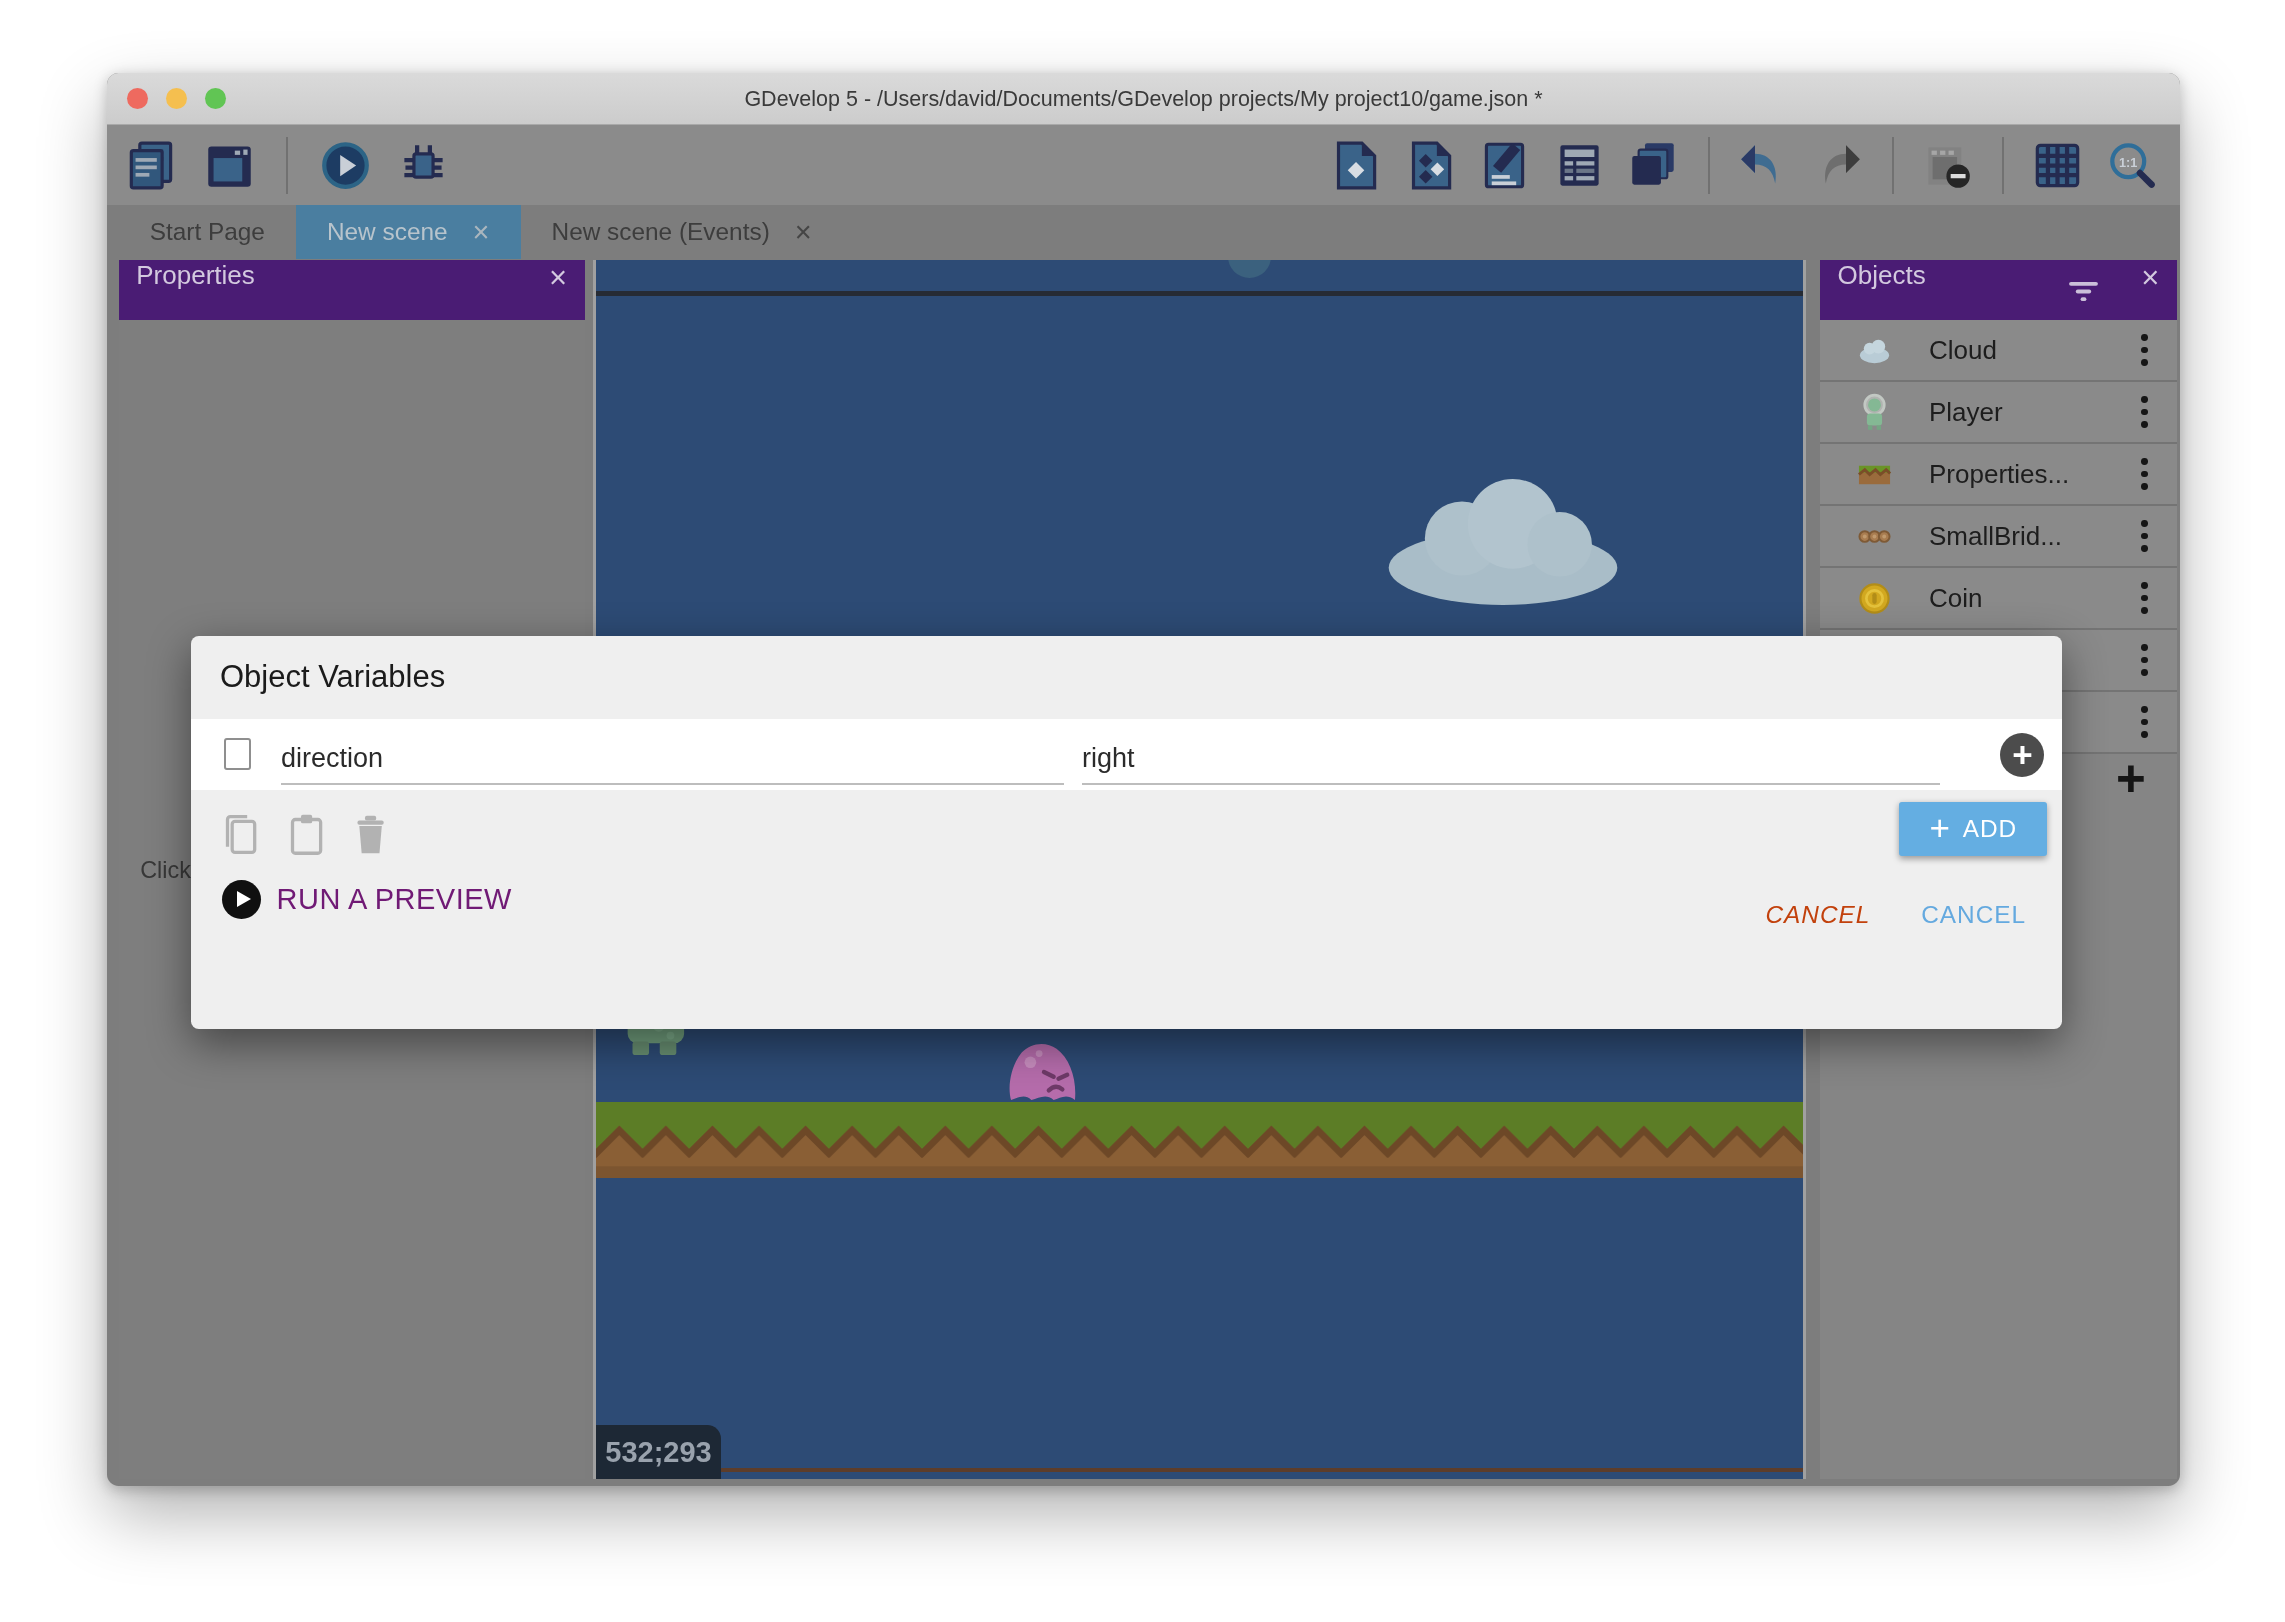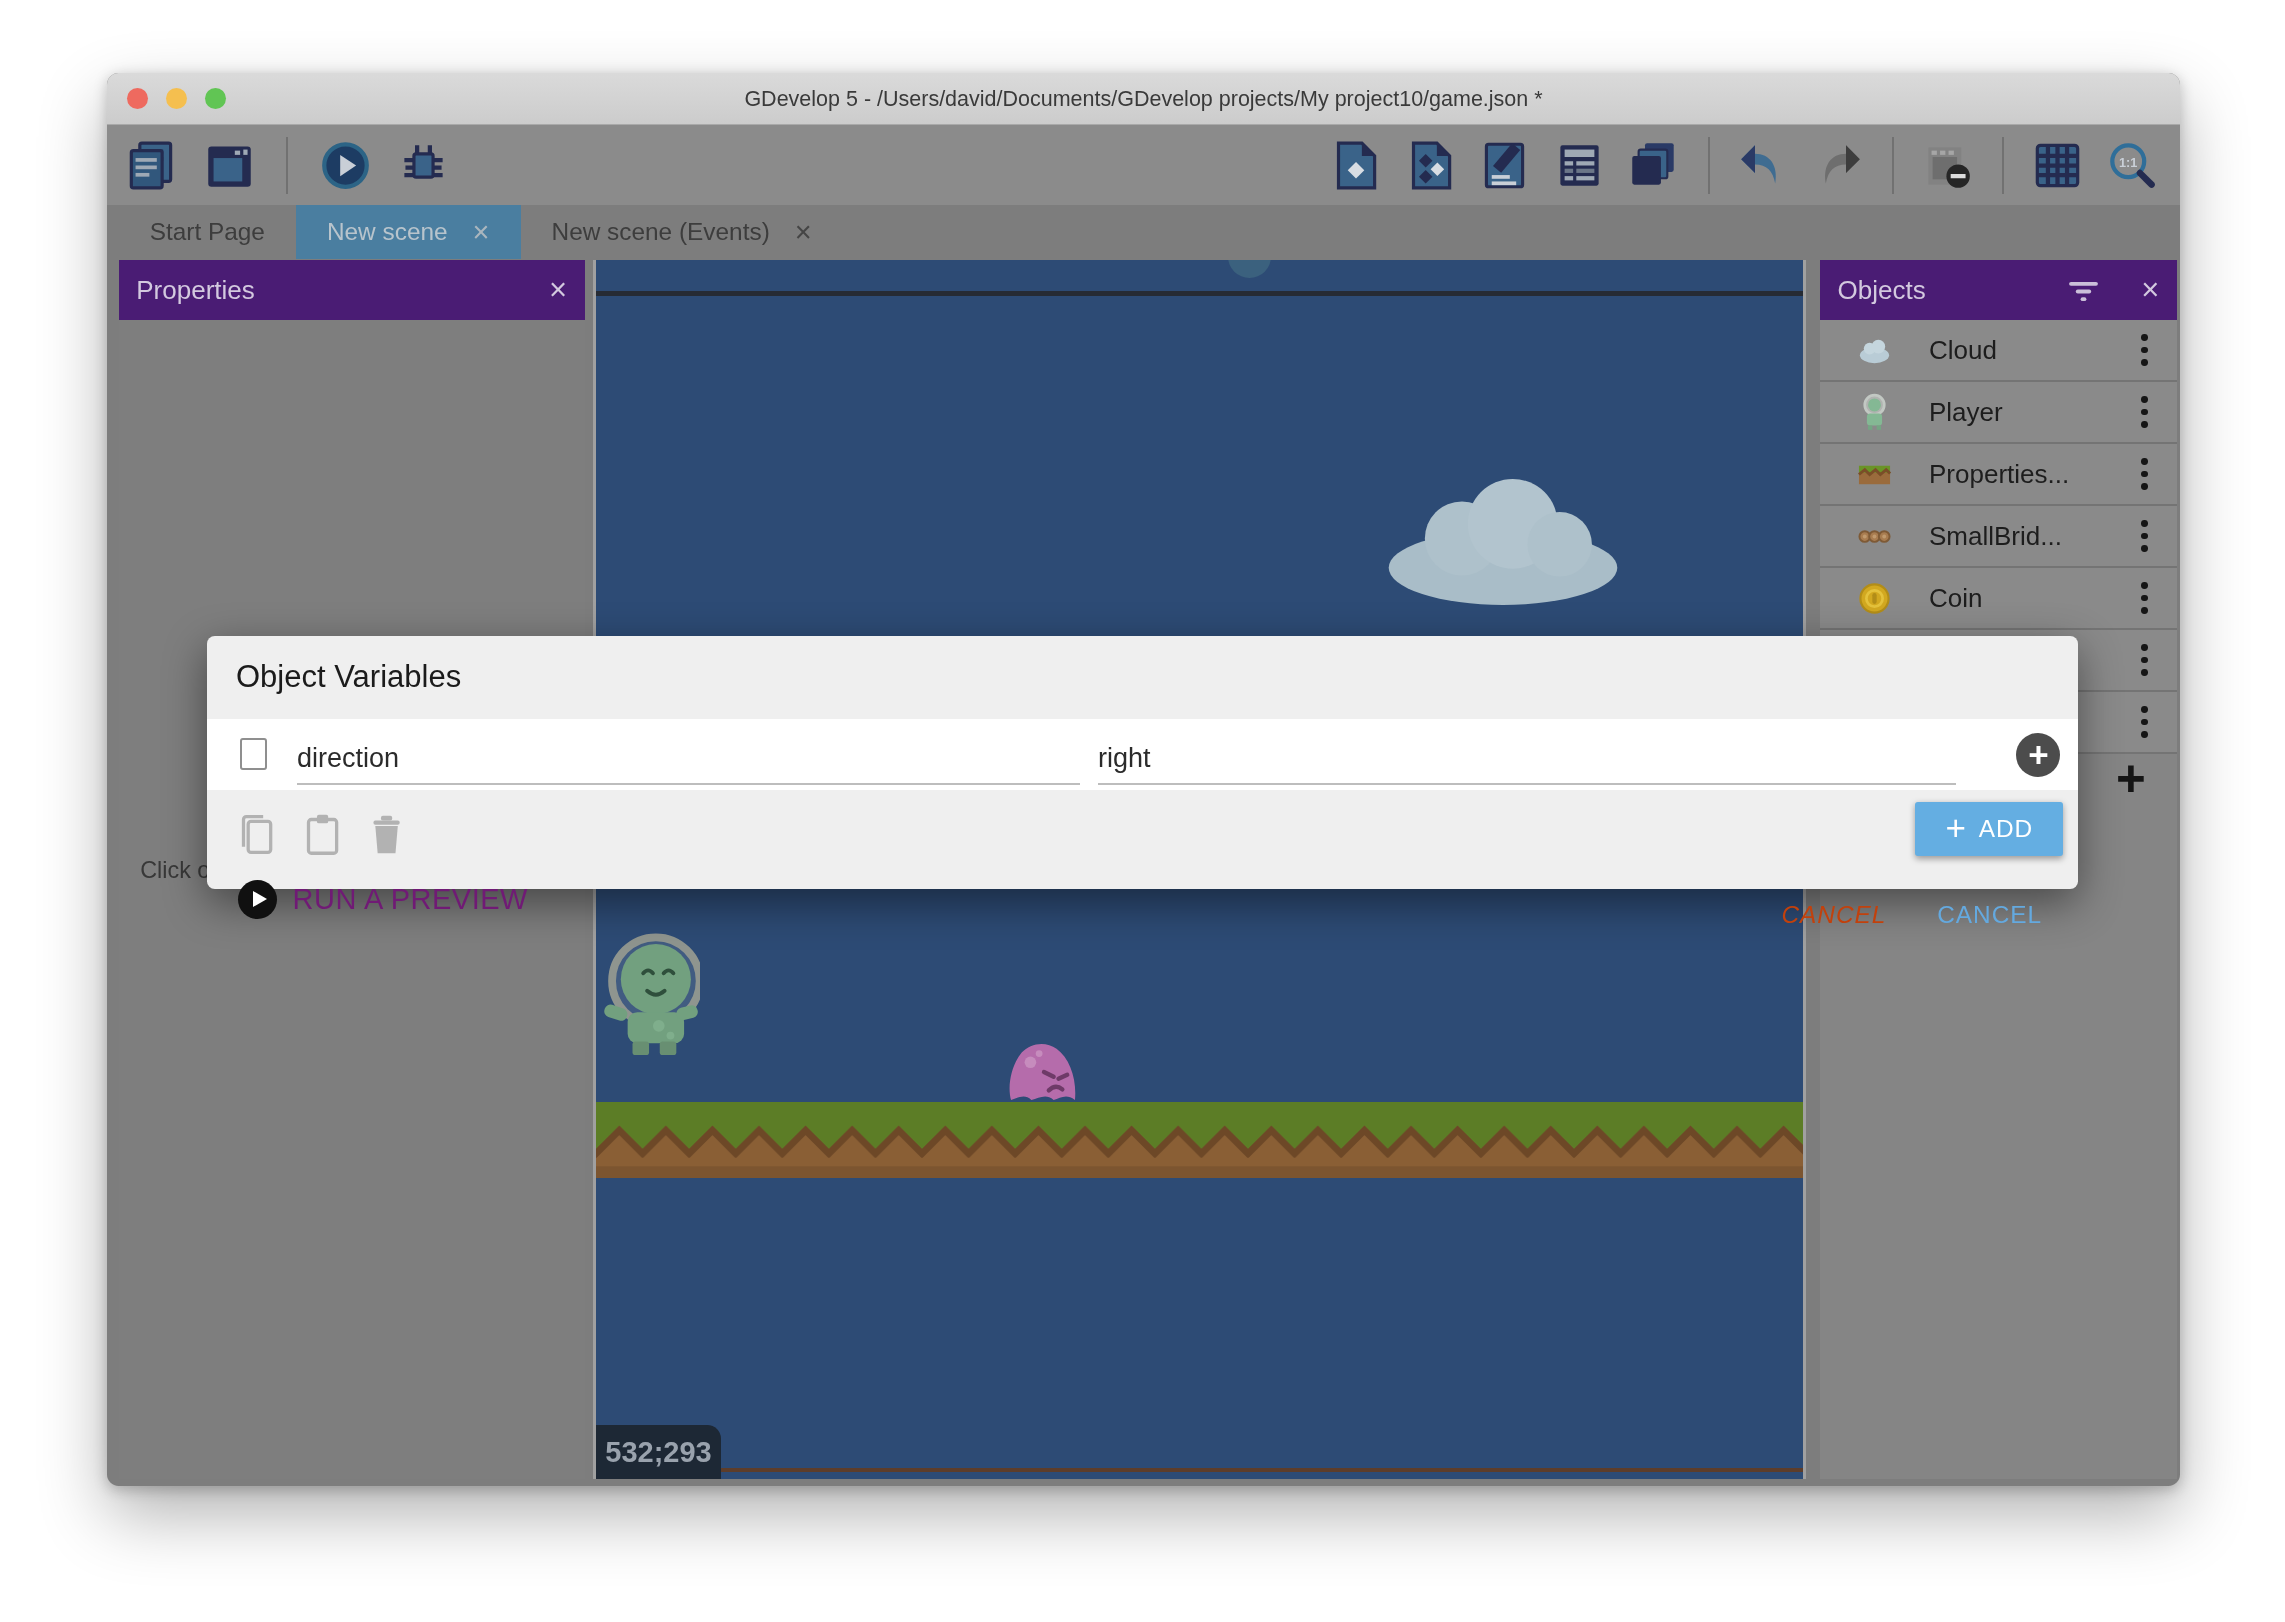--- a/index.html
+++ b/index.html
@@ -33,21 +33,21 @@
   
   .tabbar { position:absolute; left:11.7px; top:132px; height:70px; display:flex; }
   .tab { height:54px; display:flex; align-items:center; padding:0 31px; gap:25px;
          font-size:24.4px; color:#3d3d3d; }
   .tab.active { background:#4a7ea0; color:#b8c4cc; }
   .tab .x { font-size:29px; line-height:29px; color:#aab6be; }
   .tab:not(.active) .x { color:#454545; }
 
   
   .panel-header { position:absolute; left:0; top:0; width:100%; height:60px; background:#4a1c74;
-                  display:flex; align-items:center; color:#d3c9df; font-size:26px; }
+                  display:flex; color:#d3c9df; font-size:26px; }
   .panel-header .ph-title { margin-left:17.6px; }
   .panel-header .x { position:absolute; right:17.6px; font-size:31px; color:#d3c9df; }
 
   .props { position:absolute; left:11.7px; top:187px; width:466px; height:1219px; background:#7e7e7e; }
   .props-hint { position:absolute; left:21.5px; top:597px; font-size:23.4px; color:#383838; white-space:nowrap; overflow:hidden; }
 
   
   .canvas { position:absolute; left:486px; top:187px; width:1213px; height:1219px;
             background:#2d4b75; border-left:3.9px solid #a0a0a0; border-right:3.9px solid #a0a0a0; overflow:hidden; }
   .scene-topline { position:absolute; left:0; top:31px; width:100%; height:4.9px; background:#262b34; }
@@ -76,21 +76,21 @@
   .obj-search { position:absolute; left:0; bottom:0; width:100%; height:60px; background:#6f6f6f;
                 border-top:2px solid #606060; display:flex; align-items:center; }
   .obj-search input { flex:1; margin-left:17.6px; border:none; outline:none; background:transparent;
                       font-size:26px; color:#2c2c2c; font-family:"Liberation Sans",sans-serif; }
   .obj-search input::placeholder { color:#474747; opacity:1; }
 
   
   .filter-ic { position:absolute; right:76px; top:18.5px; }
 
   
-  .modal { position:absolute; left:100px; top:563px; width:1871px; height:253px; background:#efefef;
+  .modal { position:absolute; left:84px; top:563px; width:1871px; height:393px; background:#efefef;
            border-radius:7.8px; box-shadow:0 13.7px 43px rgba(0,0,0,.45); z-index:10; }
   .modal-title { position:absolute; left:29px; top:23.4px; font-size:31px; font-weight:500; color:#1b1b1b; }
   .var-row { position:absolute; left:0; top:83px; width:100%; height:71px; background:#ffffff; }
   .checkbox { position:absolute; left:33px; top:18.5px; width:27px; height:32px; border:2.9px solid #8f8f8f;
               border-radius:2.9px; background:#fff; }
   .field { position:absolute; bottom:4.9px; height:51px; border:none; outline:none; background:transparent;
            border-bottom:2px solid #bdbdbd; font-size:27px; color:#2b2b2b;
            font-family:"Liberation Sans",sans-serif; }
   .field.name { left:90px; width:783px; }
   .field.value { left:891px; width:858px; }

